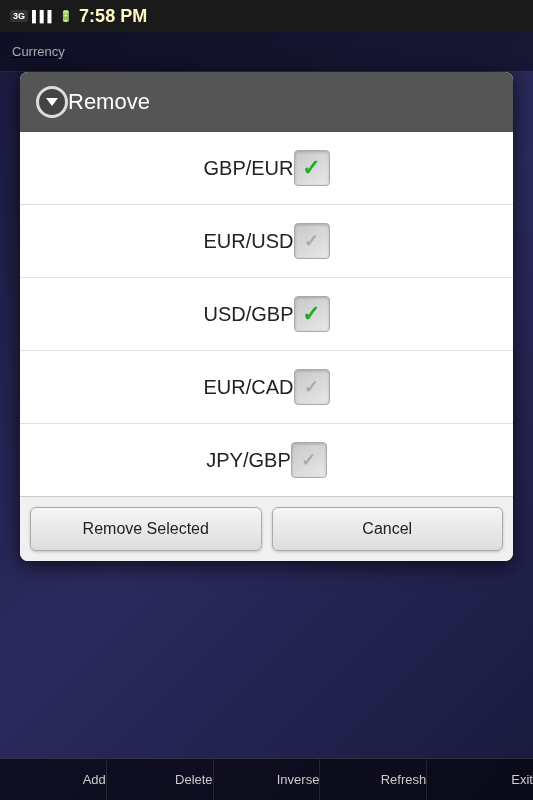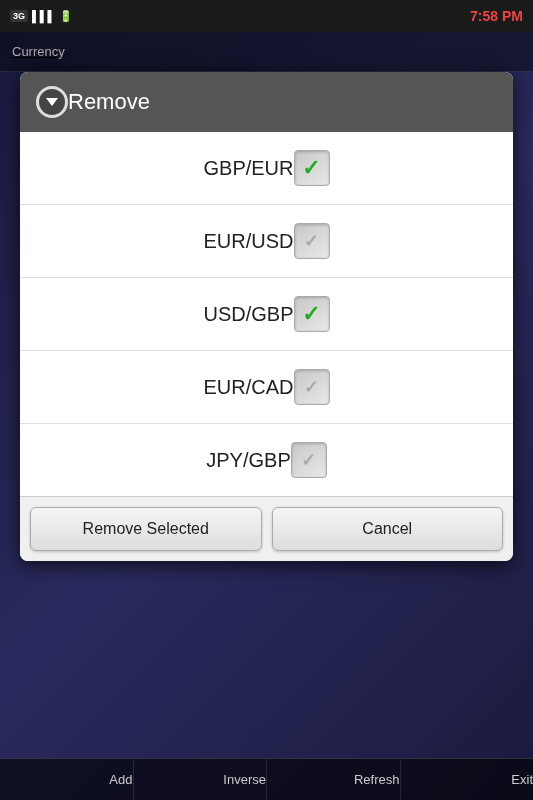--- a/index.html
+++ b/index.html
@@ -12,32 +12,32 @@
       position: relative;
     }
 
     
     .status-bar {
       width: 100%;
       height: 32px;
       background: #1a1a1a;
       display: flex;
       align-items: center;
-      justify-content: space-between;
+      justify-content: flex-start;
       padding: 0 10px;
       gap: 6px;
     }
     .status-bar-icons {
       display: flex;
       align-items: center;
       gap: 4px;
     }
     .status-time {
-      color: #ef4444;
-      font-size: 14px;
+      color: #fef9c3;
+      font-size: 18px;
       font-weight: bold;
     }
     .signal-icon {
       color: white;
       font-size: 11px;
     }
 
     
     .app-background {
       width: 100%;
@@ -281,20 +281,23 @@
       <button class="dialog-btn">Cancel</button>
     </div>
 
   </div>
 
   <div class="bottom-nav">
     <div class="bottom-nav-item">
       <span>Add</span>
     </div>
     <div class="bottom-nav-item">
+      <span>Delete</span>
+    </div>
+    <div class="bottom-nav-item">
       <span>Inverse</span>
     </div>
     <div class="bottom-nav-item">
       <span>Refresh</span>
     </div>
     <div class="bottom-nav-item">
       <span>Exit</span>
     </div>
   </div>
 

